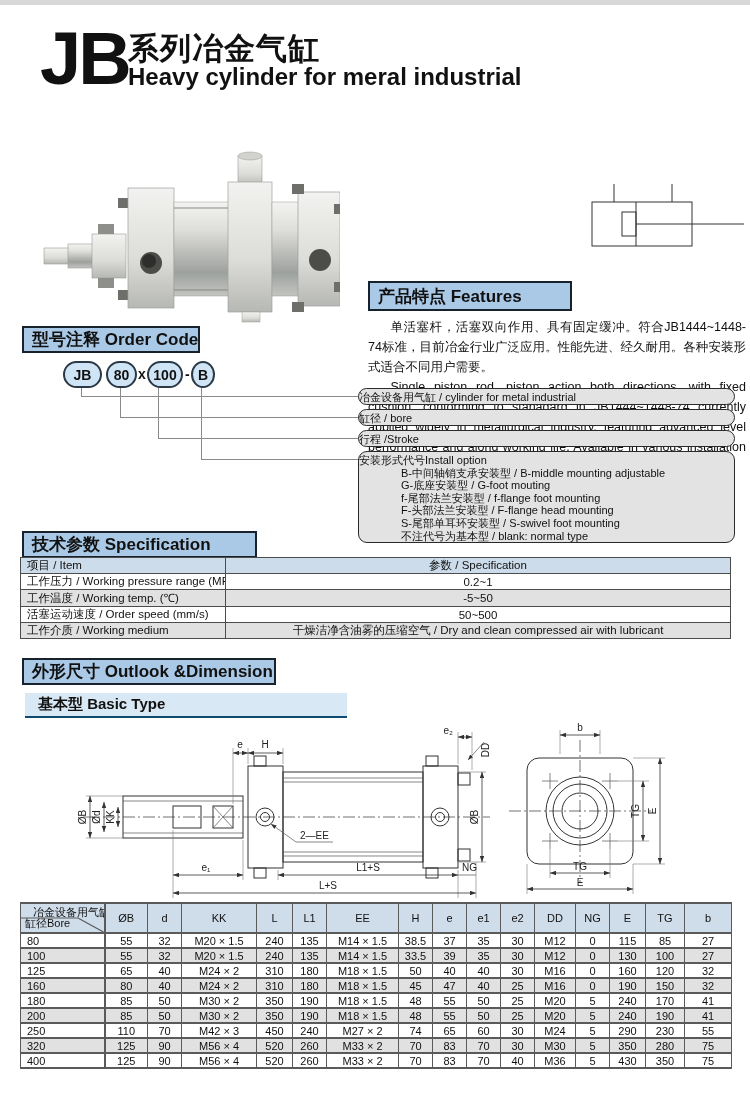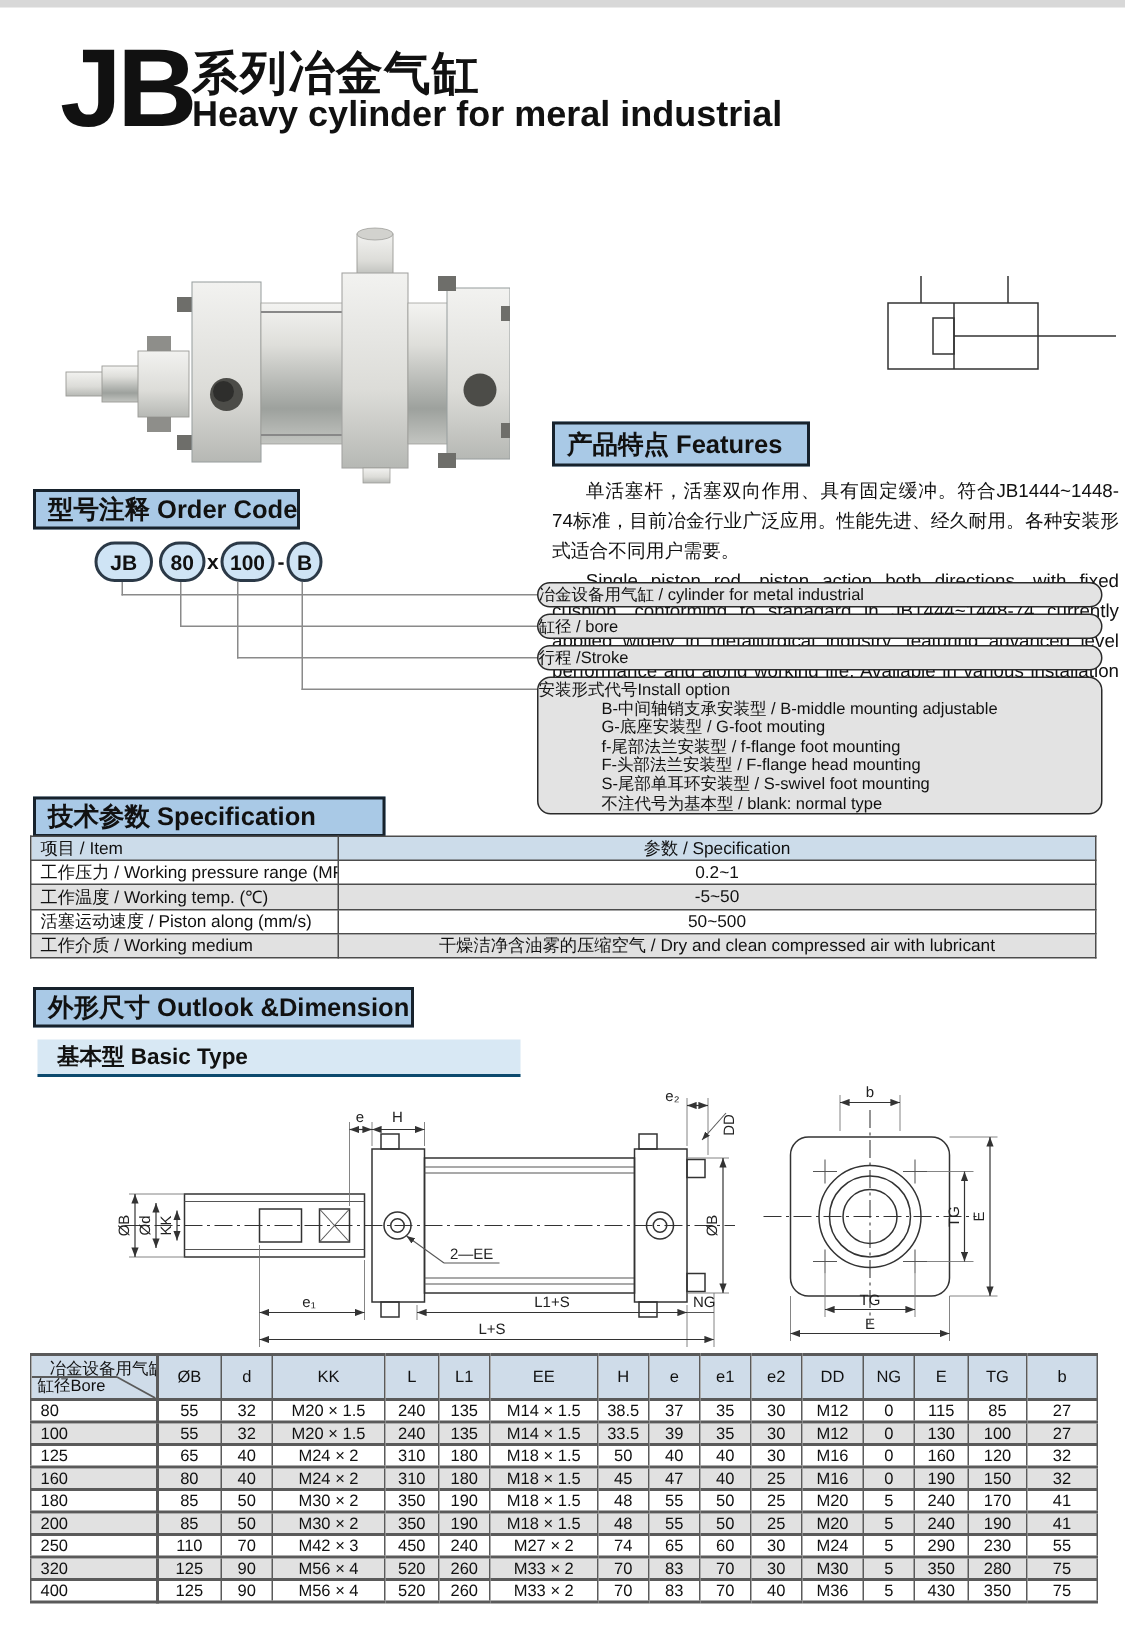--- a/index.html
+++ b/index.html
@@ -122,21 +122,21 @@
 
   <svg class="drawing" style="left:584px;top:176px" width="164" height="82" viewBox="0 0 164 82">
     <rect x="8" y="26" width="100" height="44" class="ln"></rect>
     <line x1="30" y1="26" x2="30" y2="8" class="ln"></line>
     <line x1="88" y1="26" x2="88" y2="8" class="ln"></line>
     <rect x="38" y="36" width="14" height="24" class="ln"></rect>
     <line x1="52" y1="26" x2="52" y2="70" class="ln"></line>
     <line x1="52" y1="48" x2="160" y2="48" class="ln"></line>
   </svg>
 
-  <div class="sec-h" style="left:368px;top:281px;width:172px;height:30px">产品特点 Features</div>
+  <div class="sec-h" style="left:368px;top:281px;width:204px;height:30px">产品特点 Features</div>
   <div class="features-text">
     <p>单活塞杆，活塞双向作用、具有固定缓冲。符合JB1444~1448-74标准，目前冶金行业广泛应用。性能先进、经久耐用。各种安装形式适合不同用户需要。</p>
     <p>Single piston rod, piston action both directions, with fixed cushion, conforming to stanadard in JB1444~1448-74 currently applied widely in metallurgical industry, featuring advanced level performance and along working life. Available in various installation modes to suit different customer needs.</p>
   </div>
 
   <div class="sec-h" style="left:22px;top:326px;width:178px;height:27px">型号注释 Order Code</div>
   <div class="pill" style="left:63px;width:39px">JB</div>
   <div class="pill" style="left:106px;width:31px">80</div>
   <div class="oc-sep" style="left:138px">x</div>
   <div class="pill" style="left:147px;width:36px">100</div>
@@ -182,21 +182,21 @@
     <tbody id="spec-tbody">
         <tr class="">
           <td class="item">工作压力 / Working pressure range (MPa)</td>
           <td class="val">0.2~1</td>
         </tr>
         <tr class="gray">
           <td class="item">工作温度 / Working temp. (℃)</td>
           <td class="val">-5~50</td>
         </tr>
         <tr class="">
-          <td class="item">活塞运动速度 / Piston along (mm/s)</td>
+          <td class="item">活塞运动速度 / Order speed (mm/s)</td>
           <td class="val">50~500</td>
         </tr>
         <tr class="gray">
           <td class="item">工作介质 / Working medium</td>
           <td class="val">干燥洁净含油雾的压缩空气 / Dry and clean compressed air with lubricant</td>
         </tr>
       </tbody>
   </table>
 
   <div class="sec-h" style="left:22px;top:658px;width:254px;height:27px">外形尺寸 Outlook &amp;Dimension</div>

